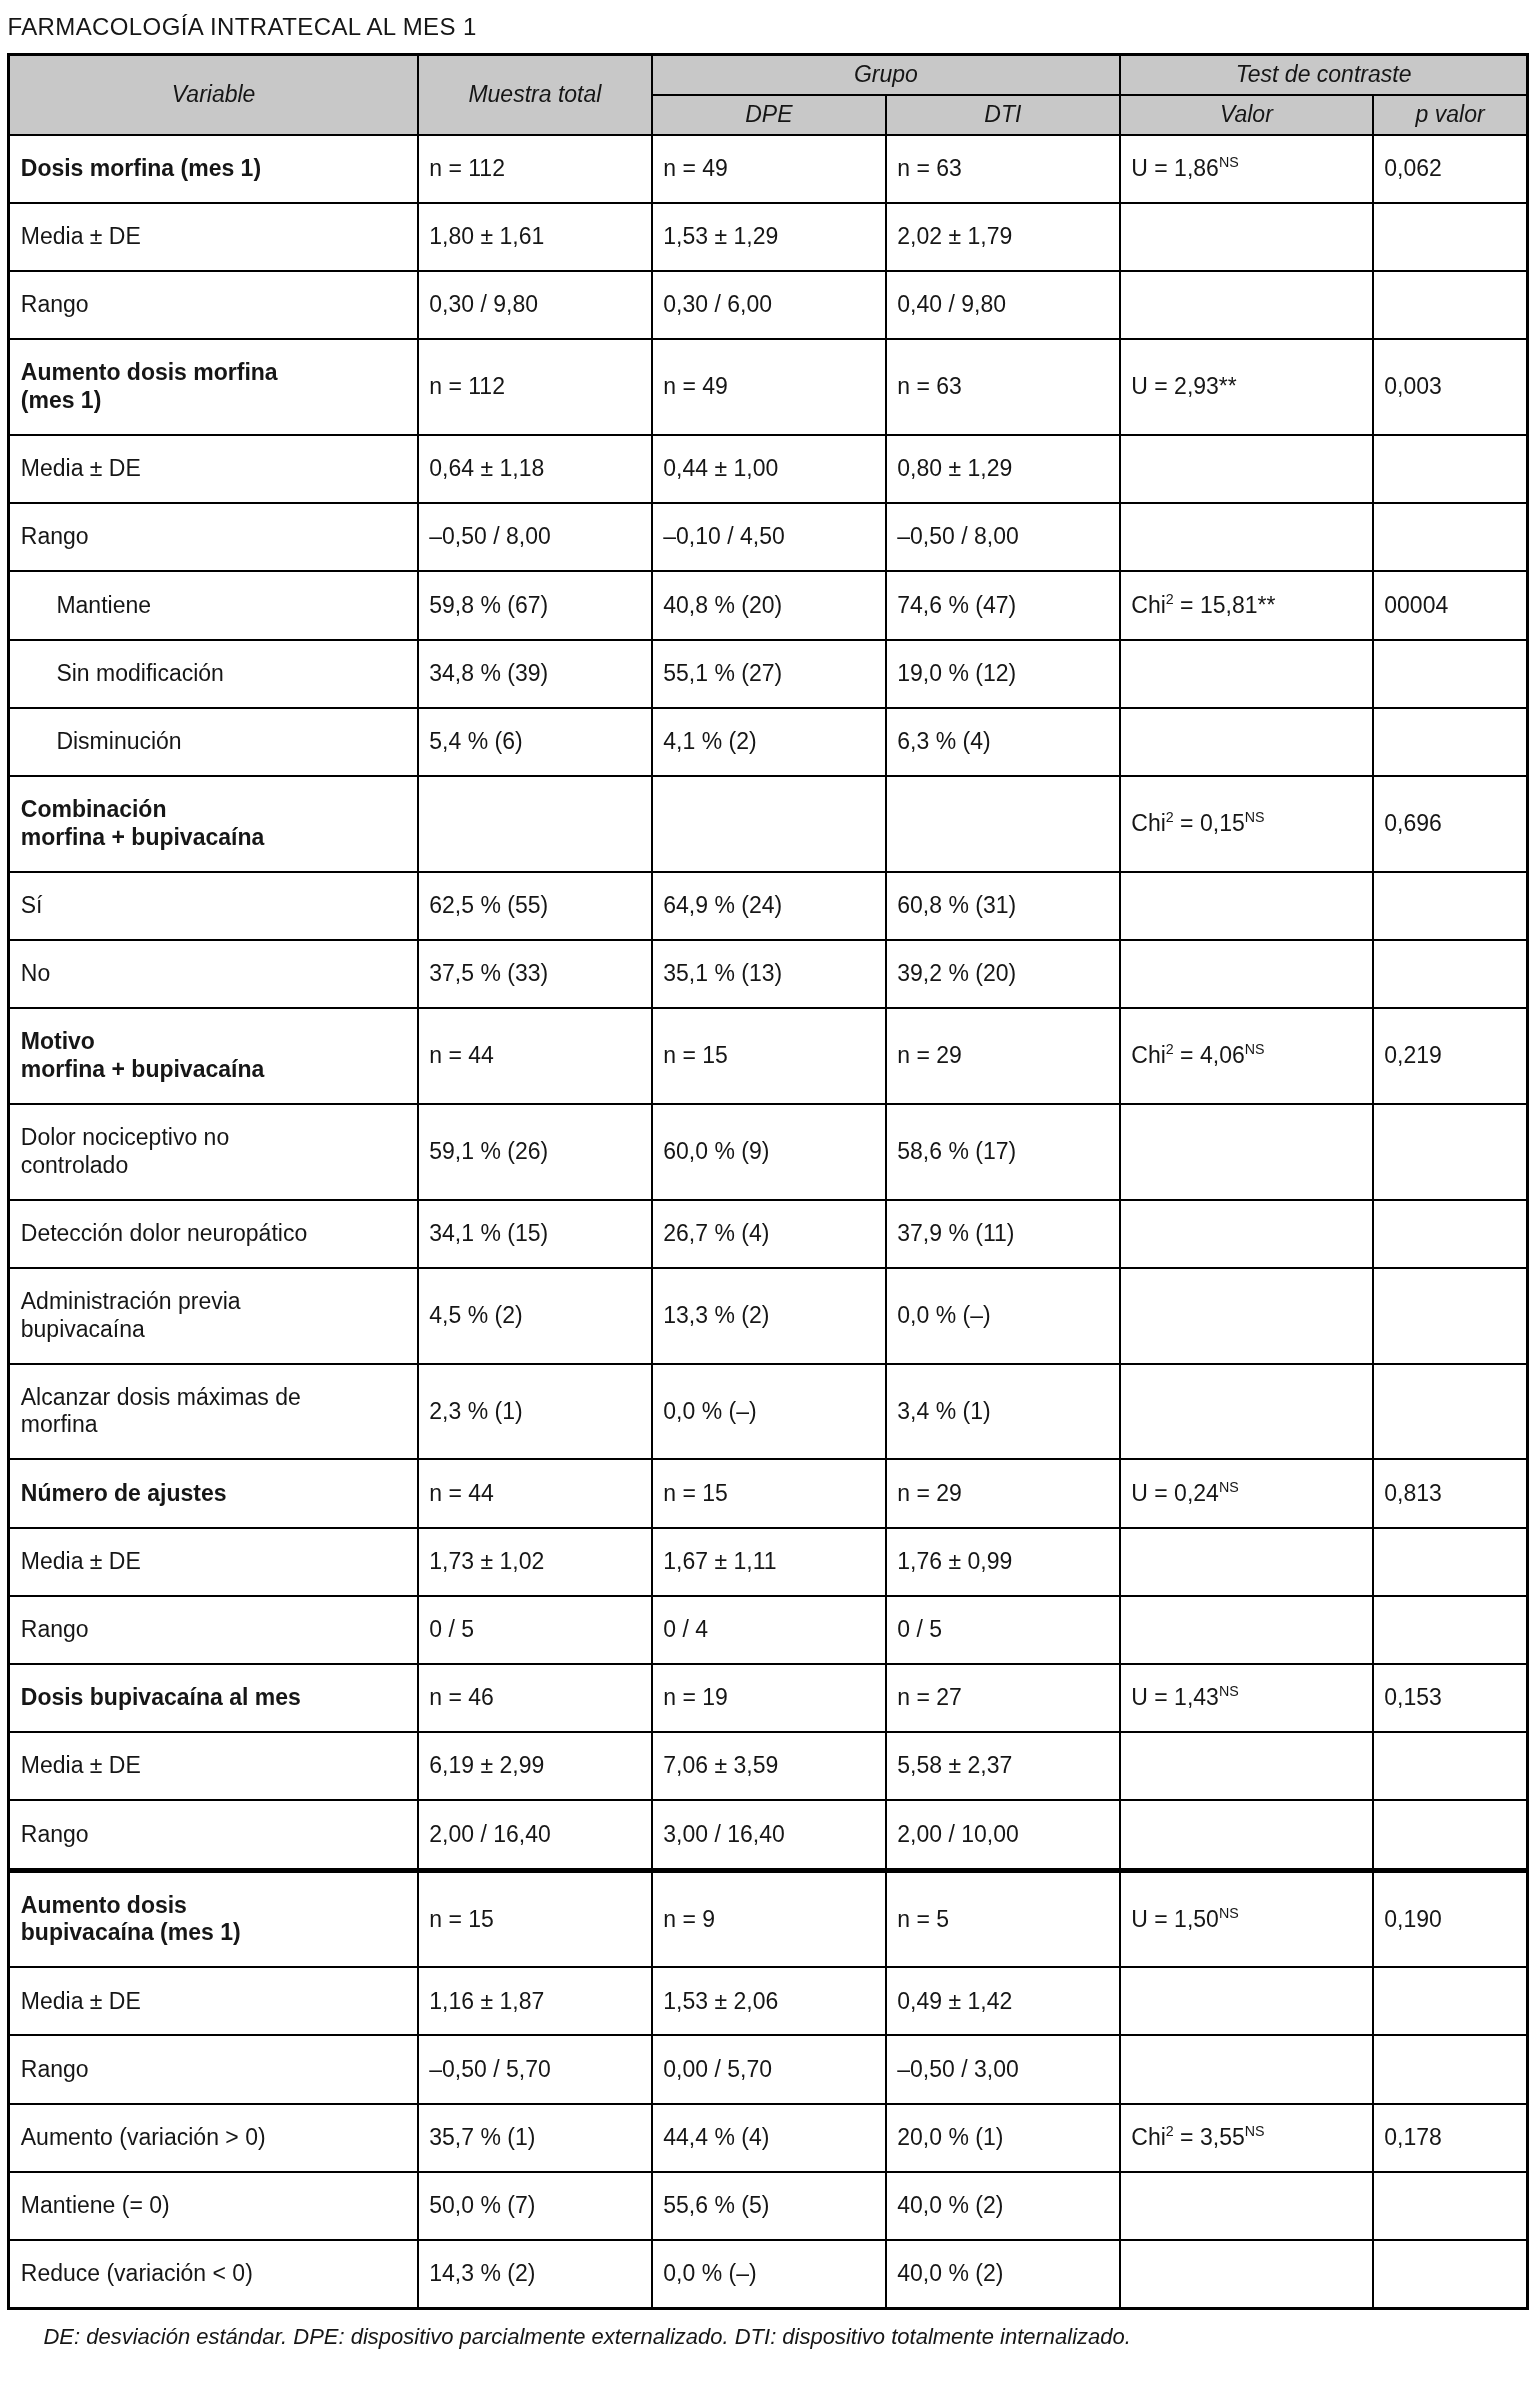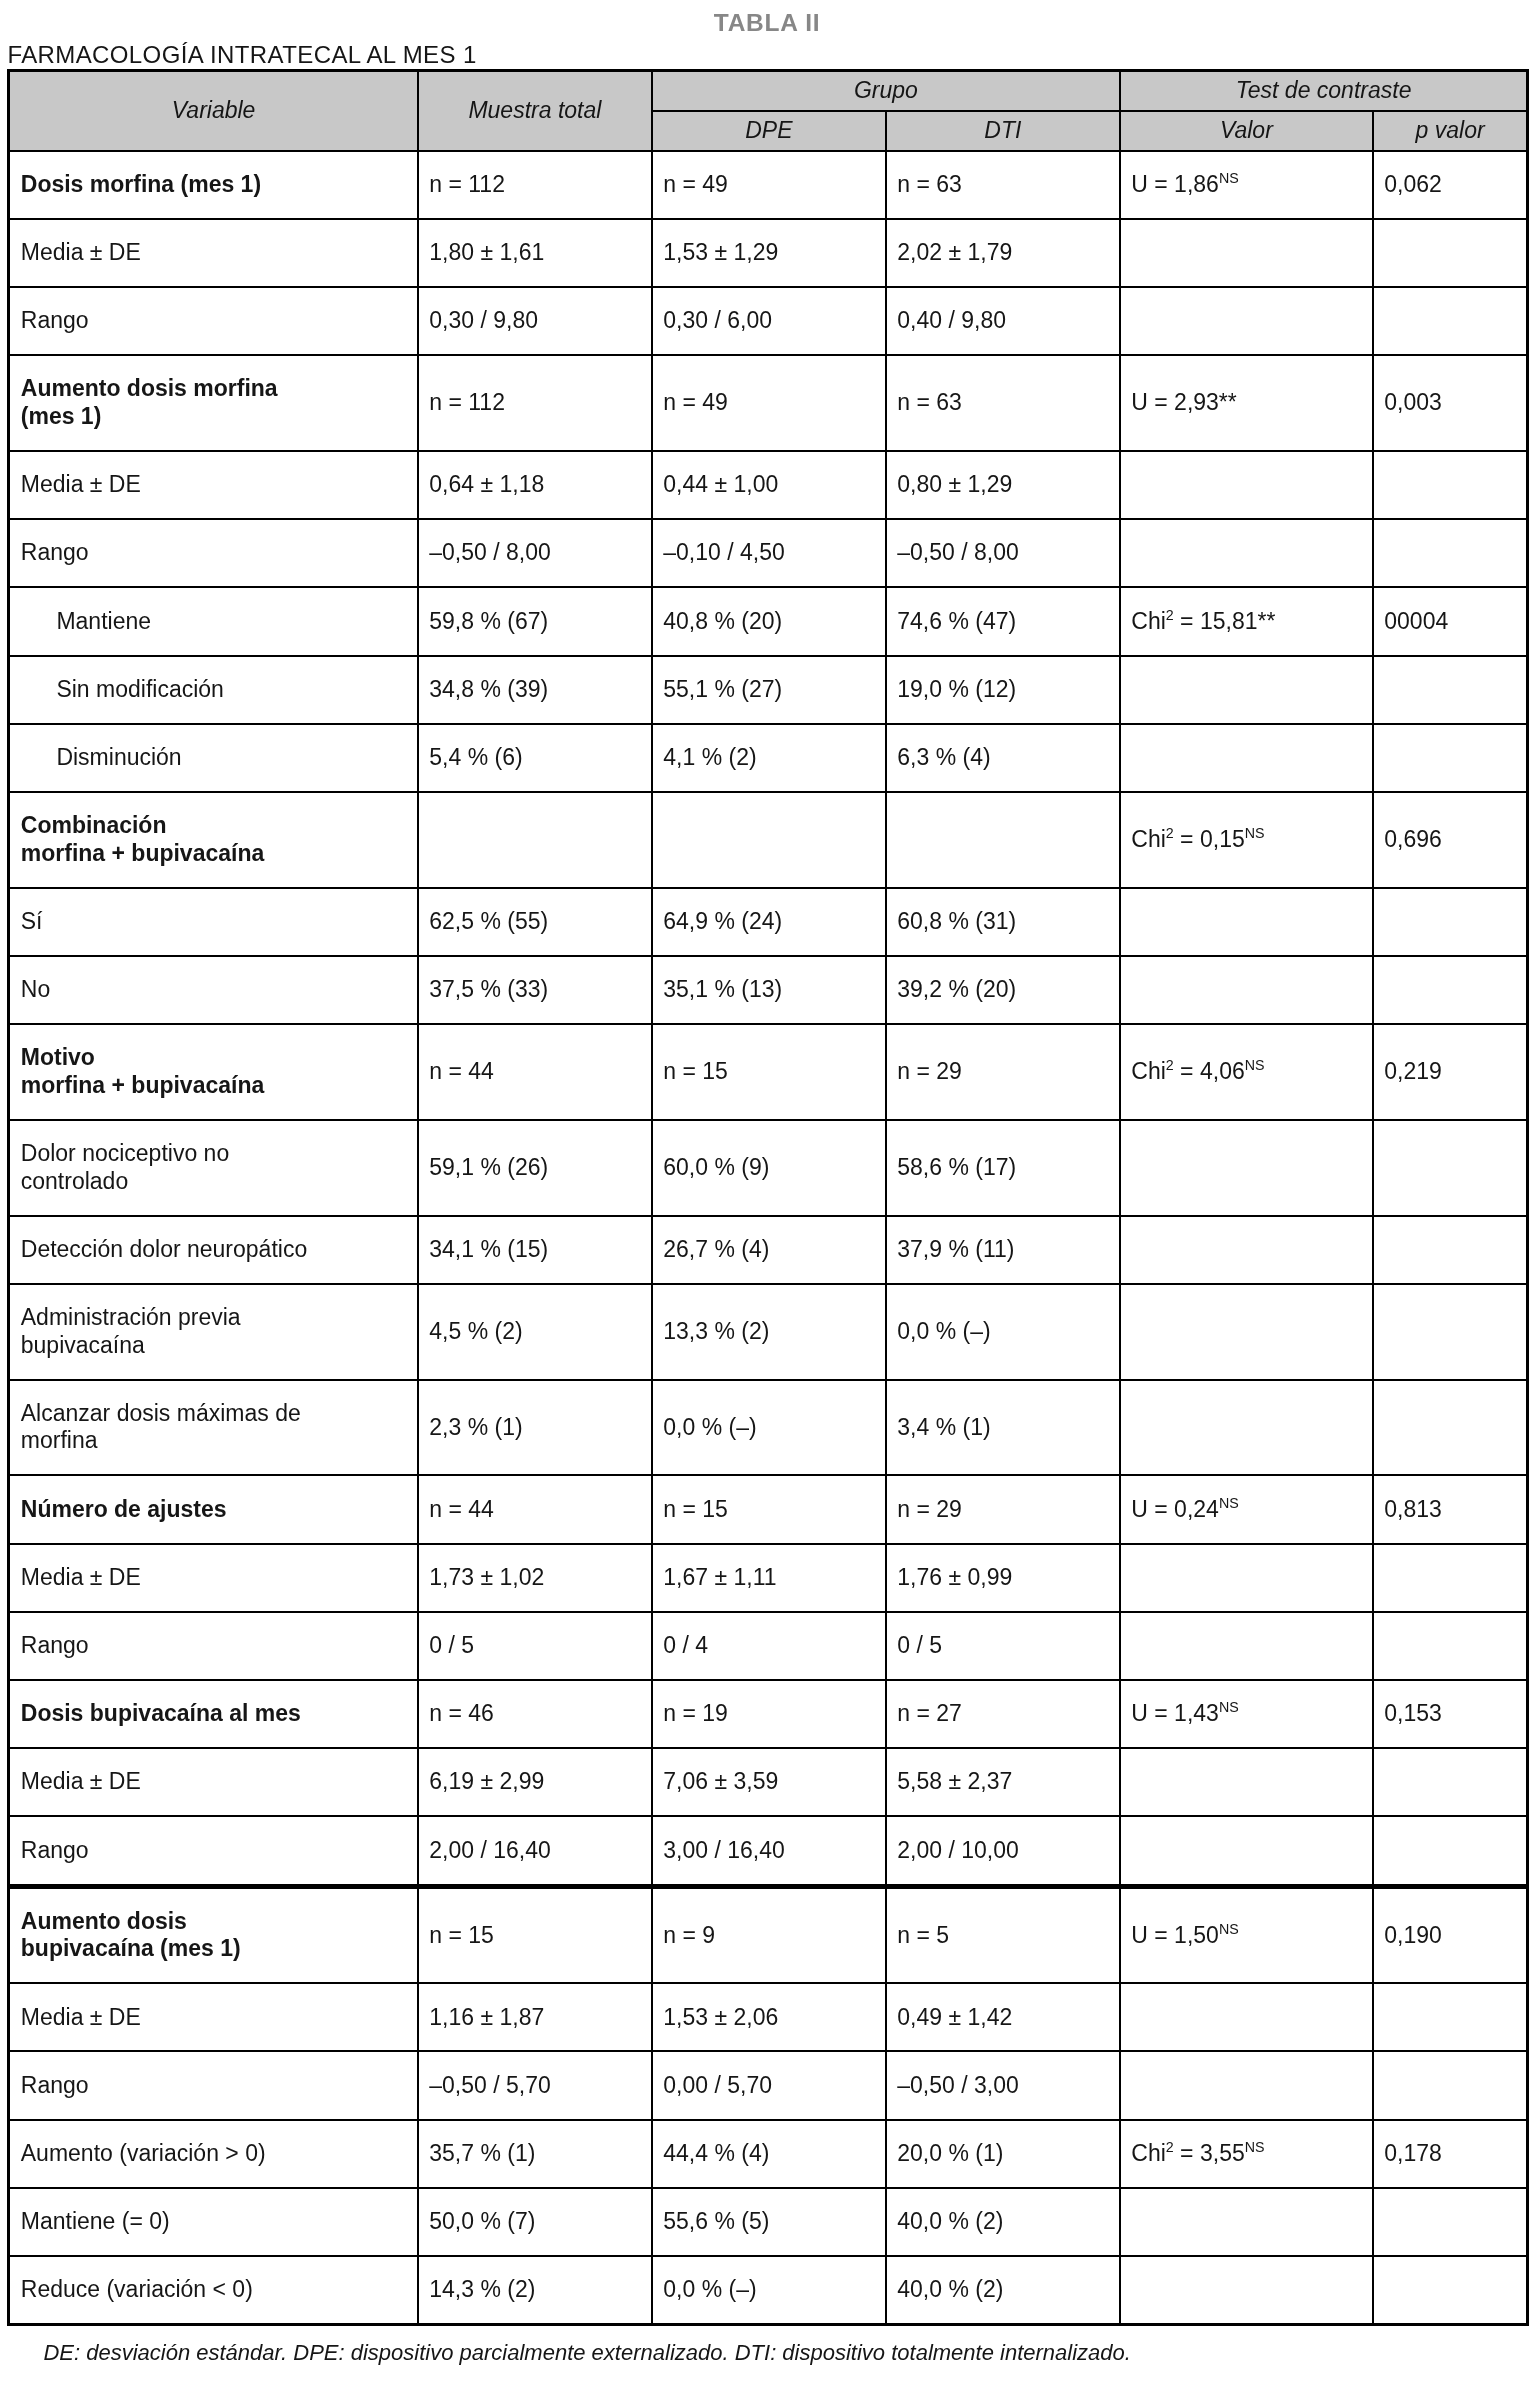--- a/index.html
+++ b/index.html
@@ -26,20 +26,21 @@
     font-weight: normal;
     letter-spacing: 0.4px;
     color: #161616;
     margin-top: 3.7px;
   }
 
   table.data-table {
     border-collapse: collapse;
     table-layout: fixed;
     width: 1519px;
+    margin-top: 12px;
     border: 3px solid #000;
   }
   th, td {
     border: 2.2px solid #000;
     font-size: 23px;
     line-height: 1.2;
     vertical-align: middle;
     overflow: hidden;
   }
   thead th {
@@ -67,21 +68,20 @@
     margin-top: 12px;
     color: #161616;
     margin-left: 36px;
   }
 </style>
 </head>
 <body>
 
 <div class="page">
 
-  <div class="title">TABLA II</div>
   <div class="subtitle">FARMACOLOGÍA INTRATECAL AL MES 1</div>
 
   <table class="data-table">
     <colgroup>
       <col style="width:409px">
       <col style="width:234px">
       <col style="width:234px">
       <col style="width:234px">
       <col style="width:253px">
       <col style="width:155px">

